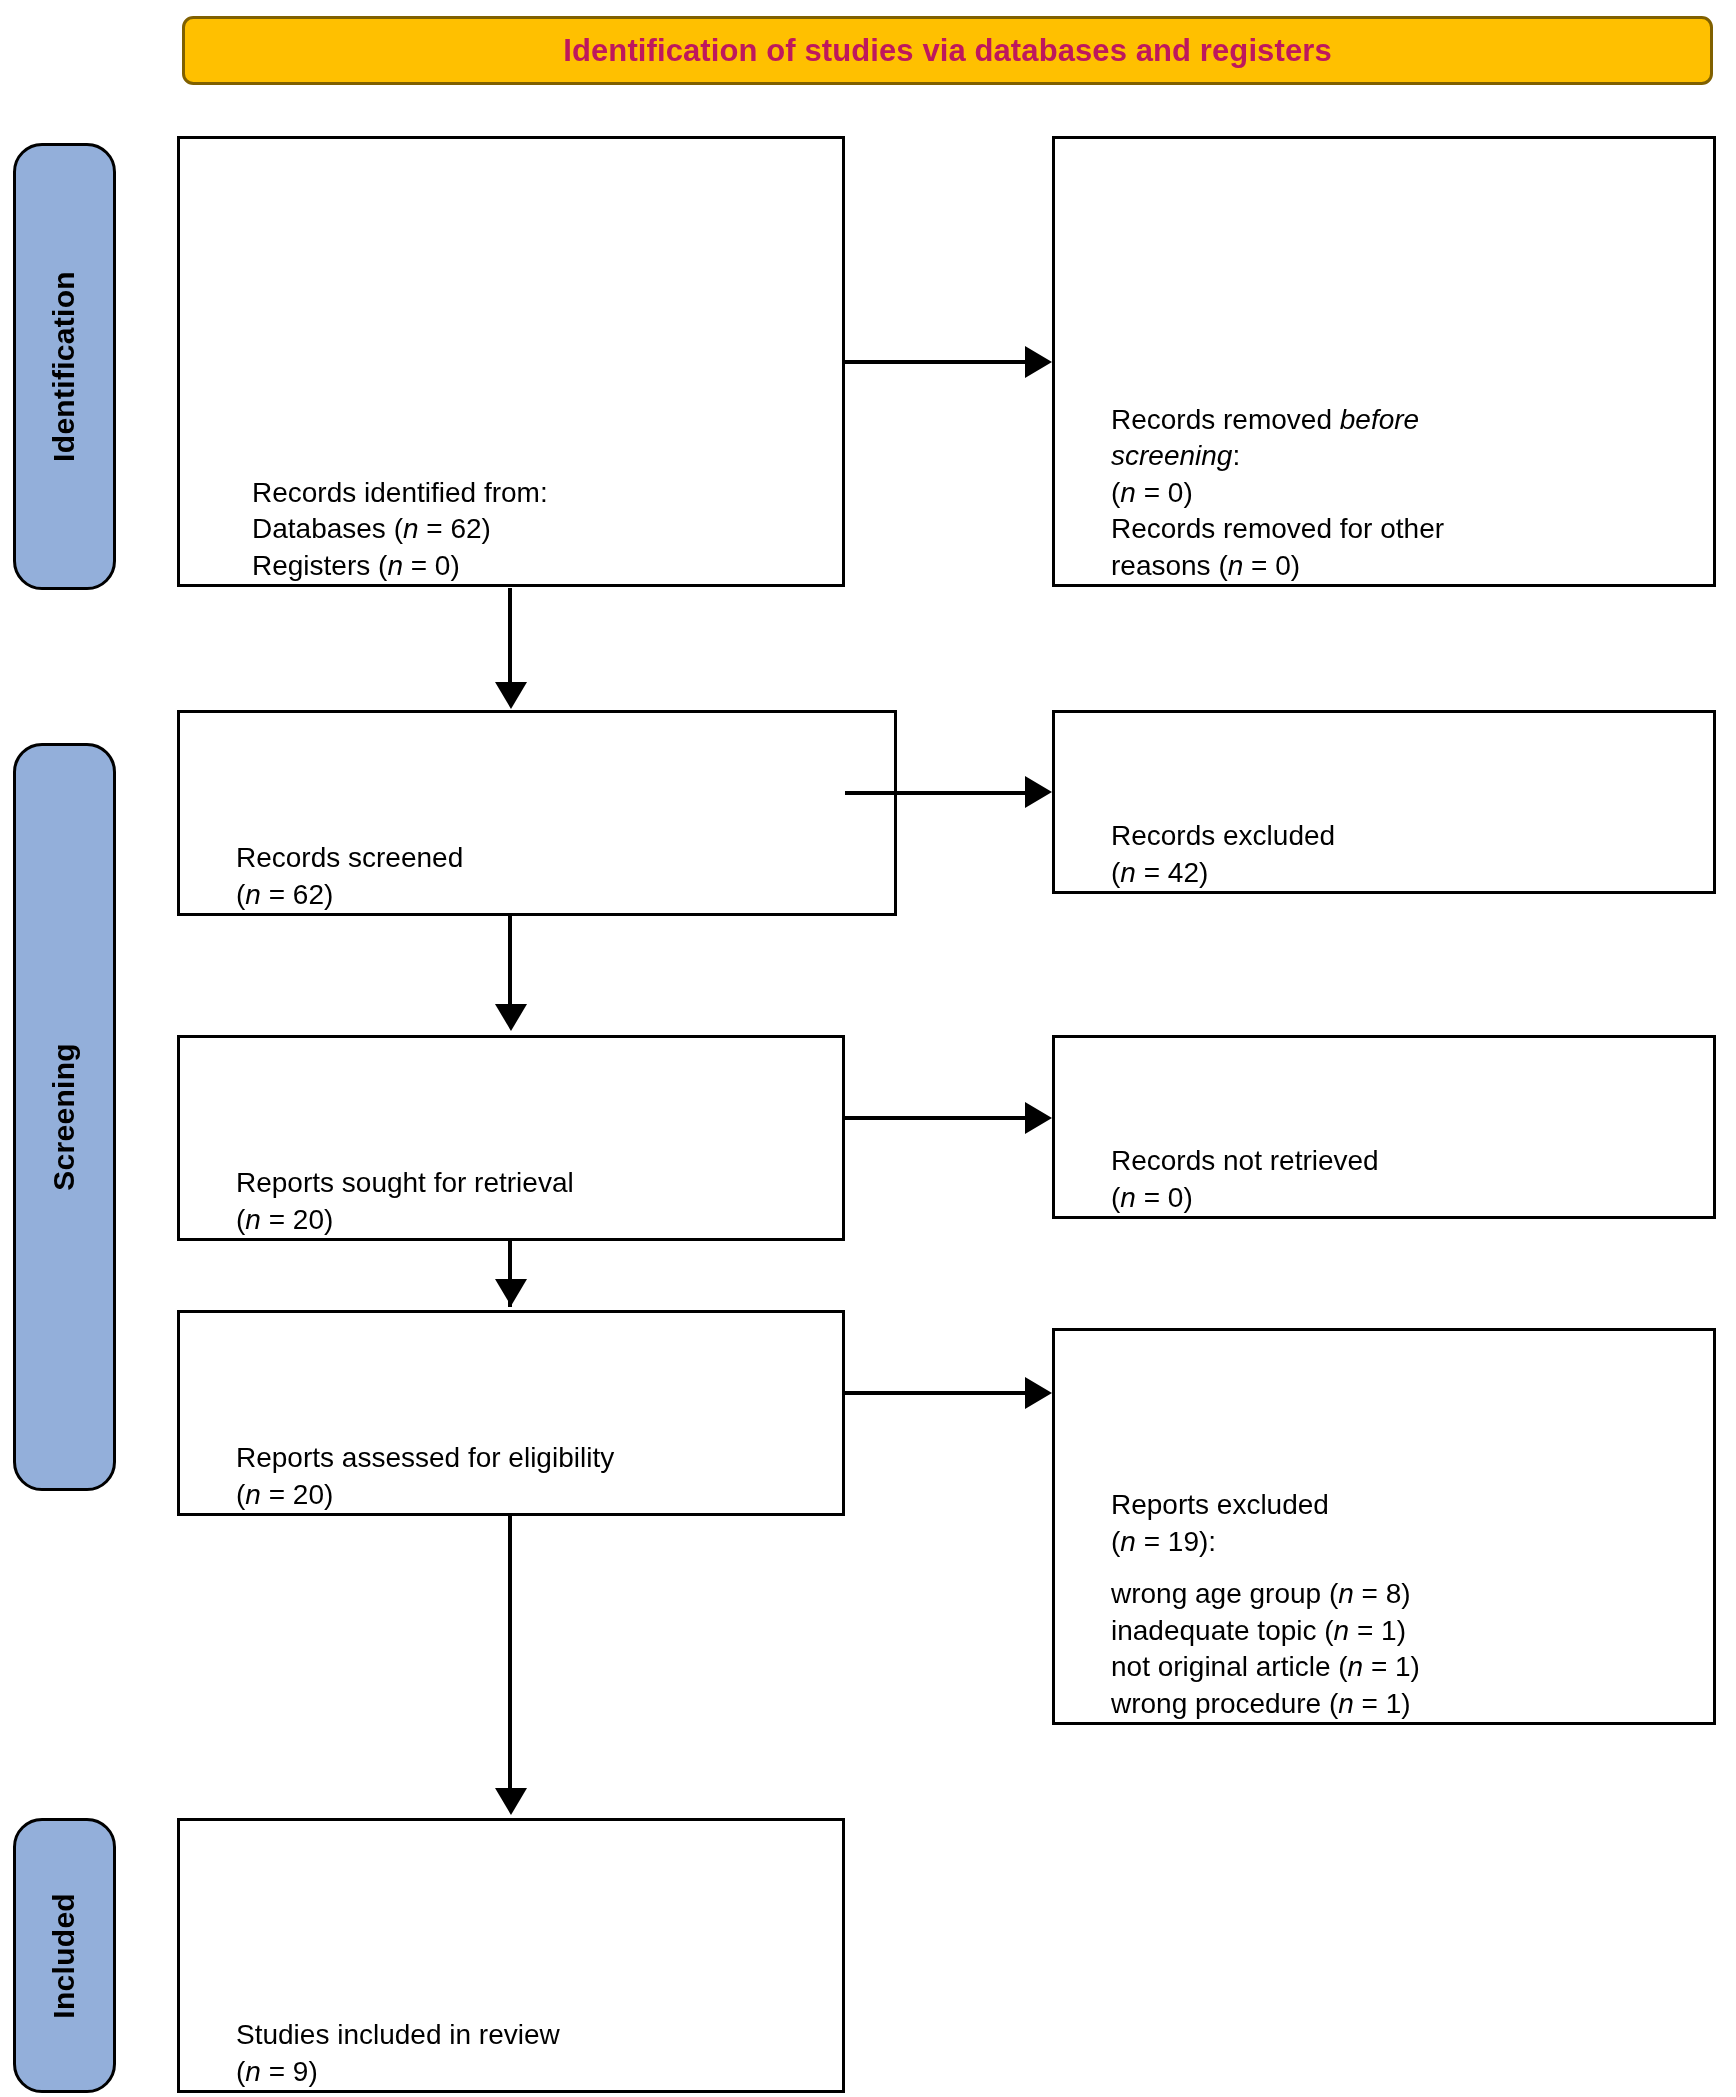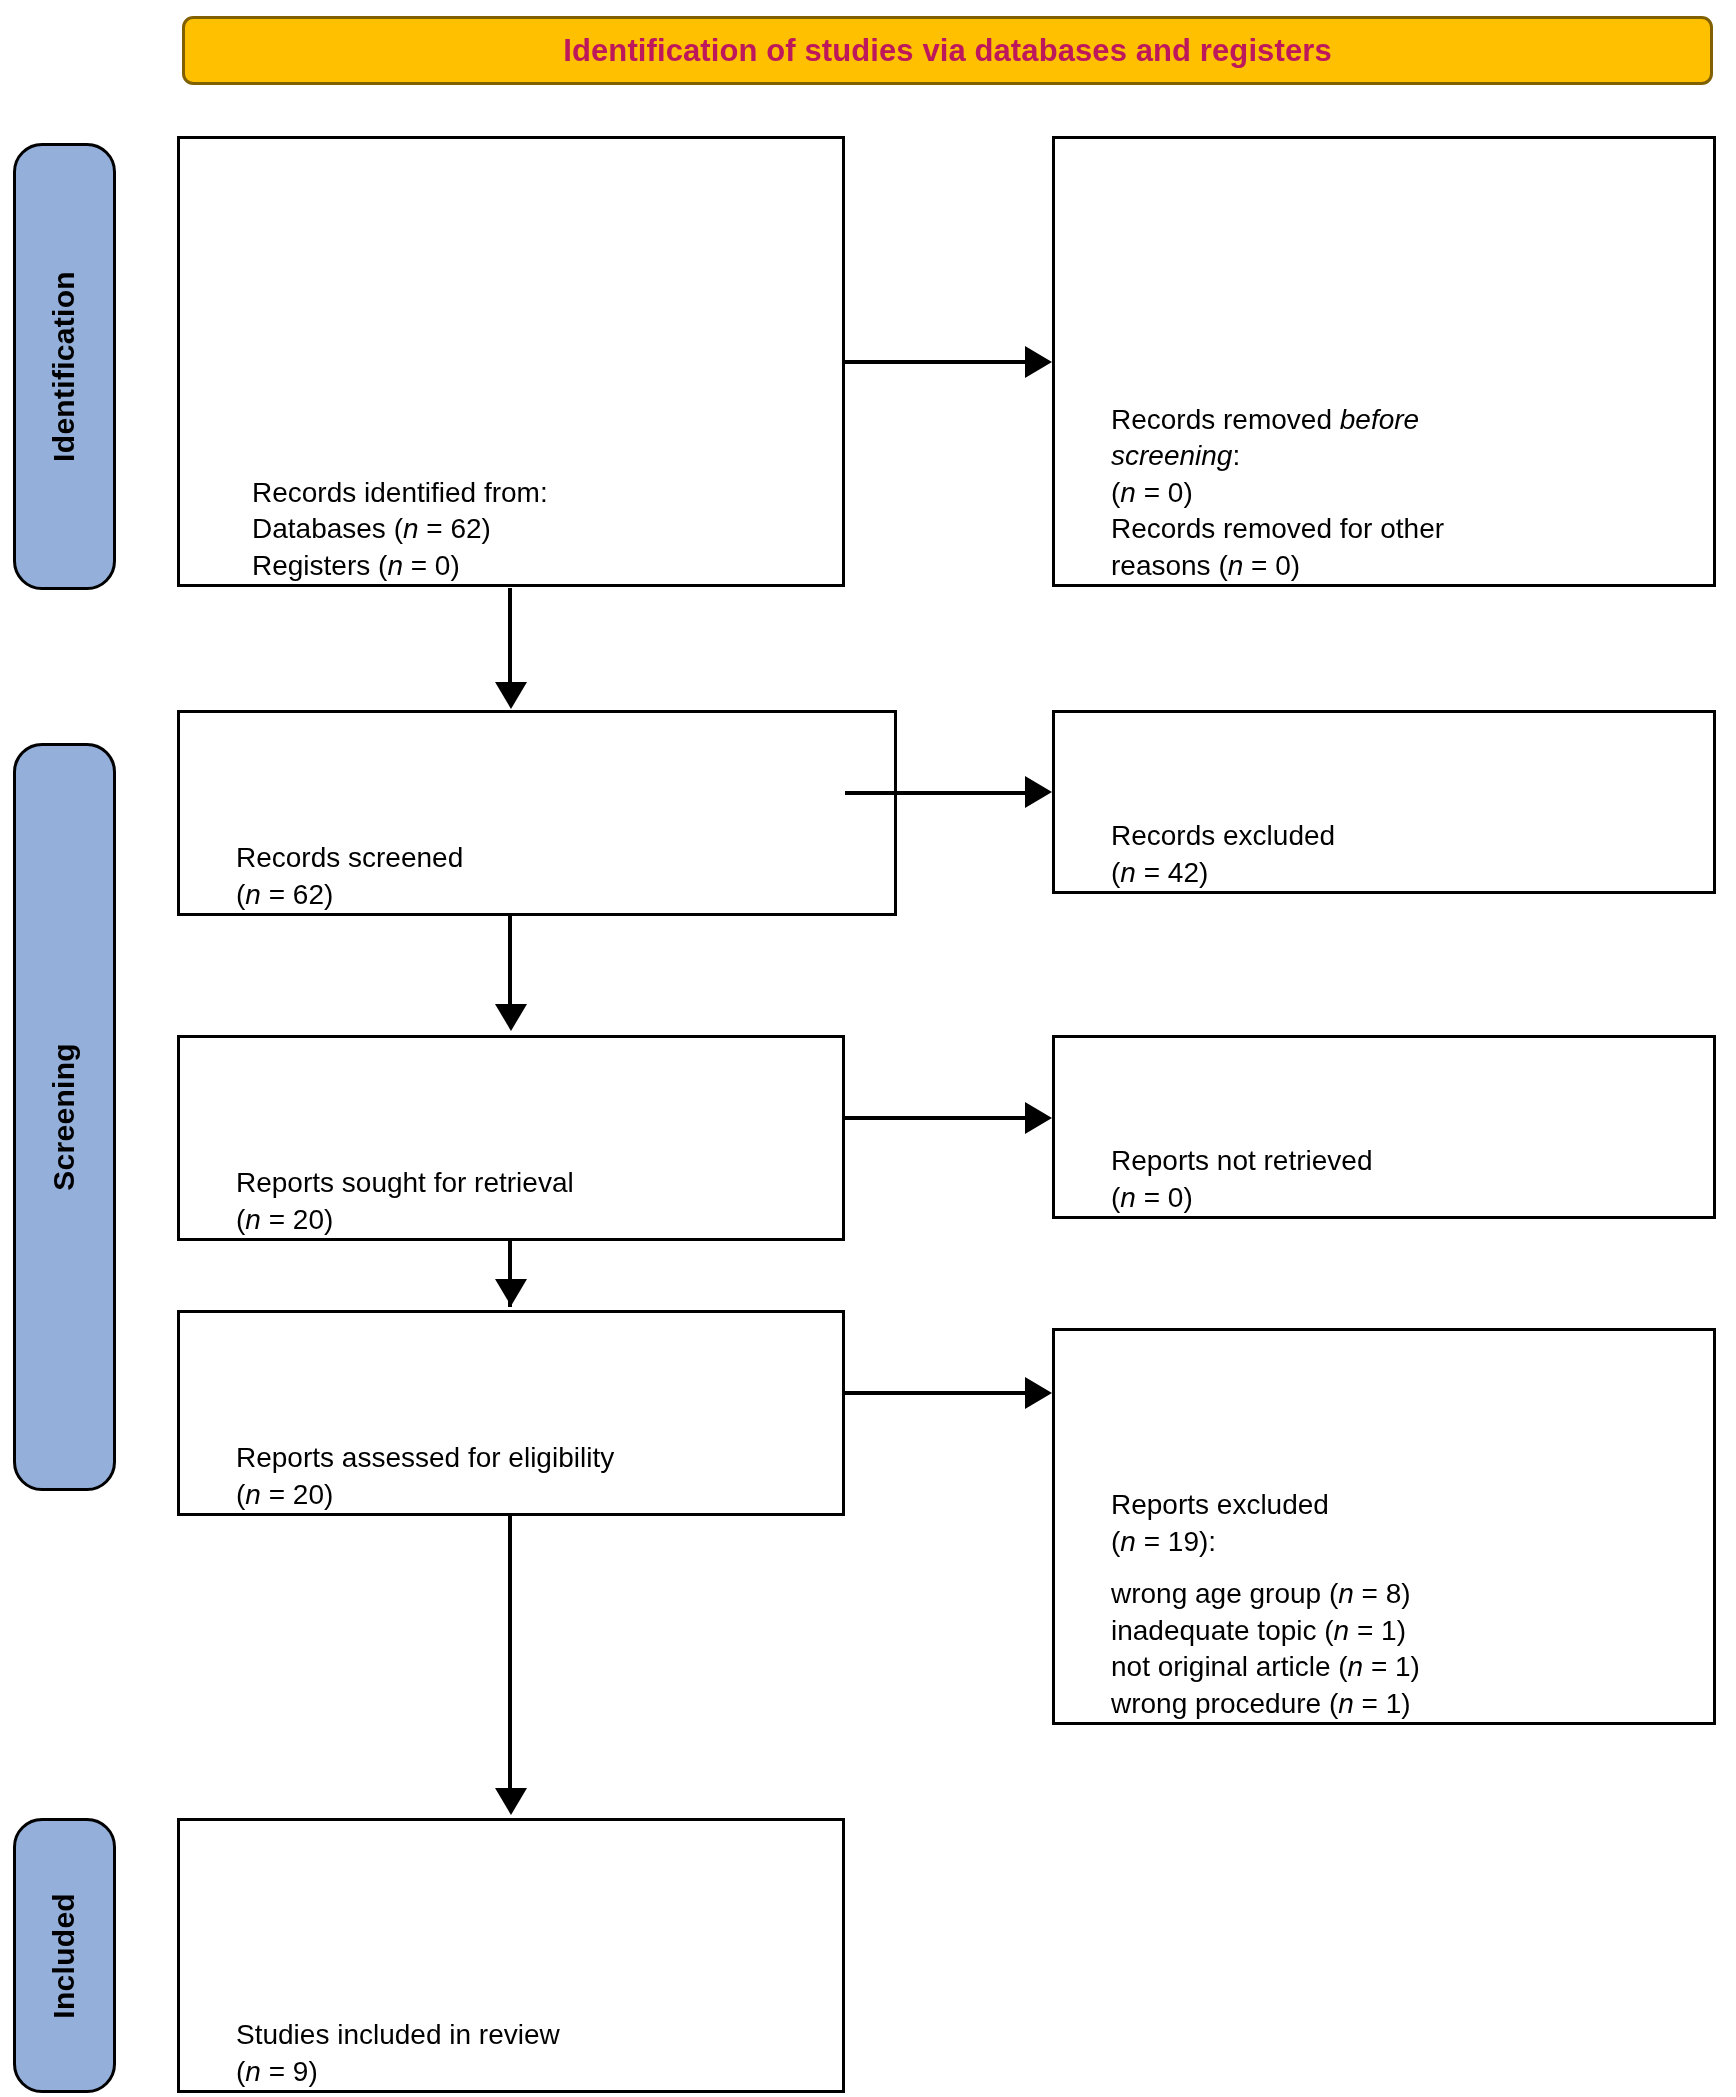--- a/index.html
+++ b/index.html
@@ -190,21 +190,21 @@
 
   <div class="flow-box" id="box-sought">
     <div class="box-text">
       <span class="ln">Reports sought for retrieval</span>
       <span class="ln"><span>(</span><i>n</i><span> = 20)</span></span>
     </div>
   </div>
 
   <div class="flow-box" id="box-not-retrieved">
     <div class="box-text">
-      <span class="ln">Reports not retrieved</span>
+      <span class="ln">Records not retrieved</span>
       <span class="ln"><span>(</span><i>n</i><span> = 0)</span></span>
     </div>
   </div>
 
   <div class="conn conn-h" style="left:845px; top:1116px; width:181px;"></div>
   <div class="arrow-right" style="left:1025px; top:1102px;"></div>
 
   <div class="conn conn-v" style="left:508px; top:1241px; height:66px;"></div>
   <div class="arrow-down" style="left:495px; top:1279px;"></div>
 

